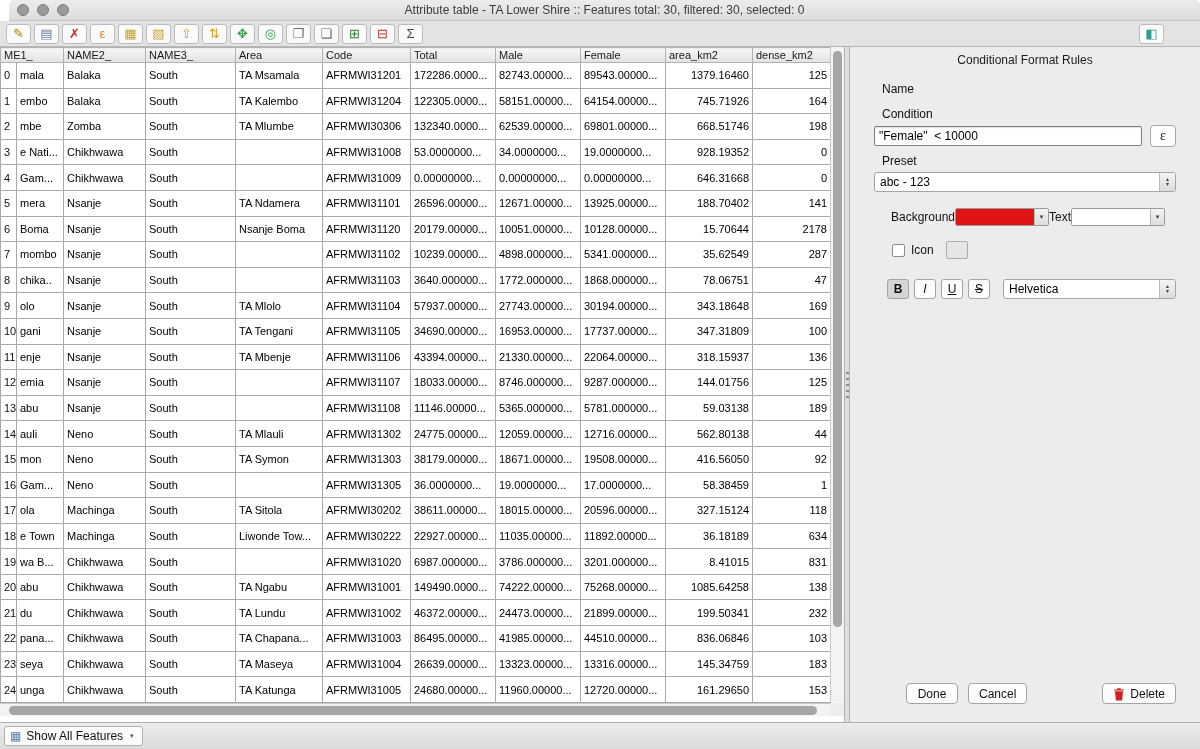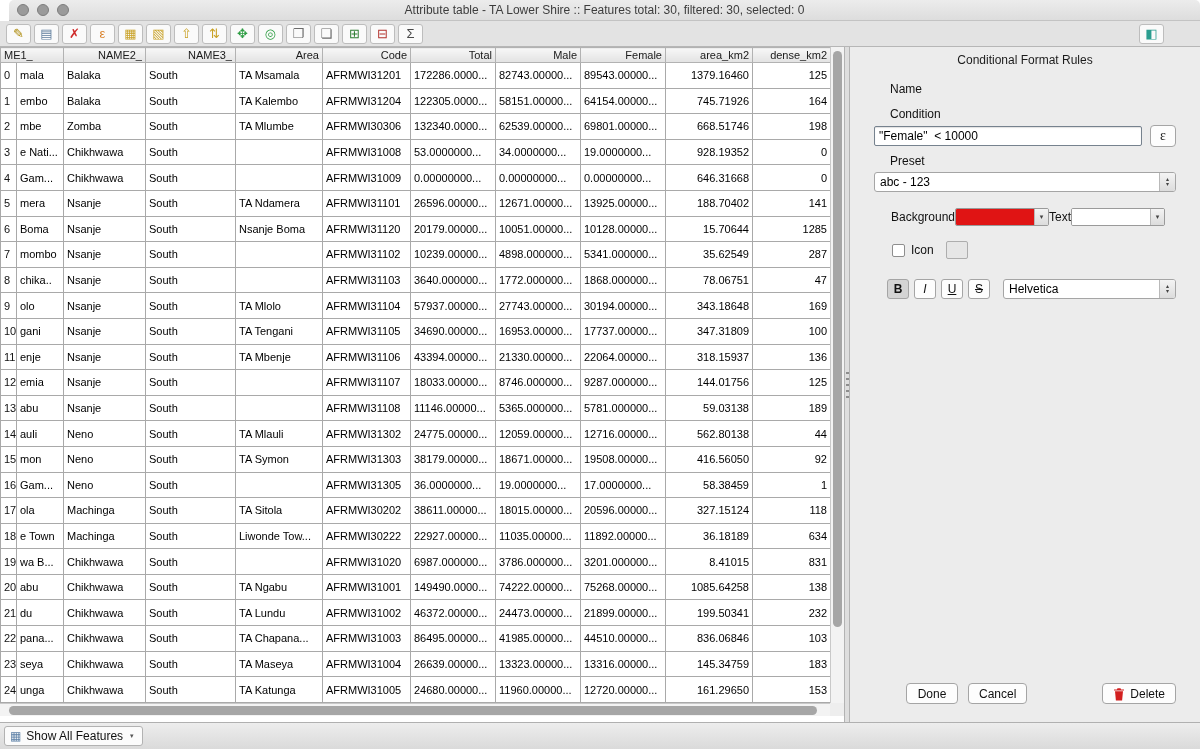--- a/index.html
+++ b/index.html
@@ -31,21 +31,21 @@
     border-radius:3px; display:flex; align-items:center; justify-content:center;
   }
   .ticon { font-size:13px; line-height:1; }
   .tbtn.cf { margin-left:auto; margin-right:30px; }
   
   .table-wrap { position:absolute; left:0; top:47px; width:830px; height:656px; overflow:hidden; background:#fff; }
   table.grid { border-collapse:collapse; table-layout:fixed; width:830px; }
   table.grid th {
     height:15px; background:linear-gradient(#f7f7f7,#e2e2e2);
     border:1px solid #b2b2b2; font-size:11px; font-weight:normal;
-    text-align:right; padding:0 3px; white-space:nowrap; overflow:hidden; color:#1a1a1a;
+    text-align:left; padding:0 3px; white-space:nowrap; overflow:hidden; color:#1a1a1a;
   }
   table.grid td {
     border:1px solid #a9a9a9; font-size:11px; padding:0 3px;
     white-space:nowrap; overflow:hidden; height:25.6px; background:#fff;
   }
   td.rownum { font-size:10px; padding:0 2px; color:#111; }
   td.right { text-align:right; }
   td.hl { background:var(--hl,#e01414); color:#fff; font-weight:bold; }
   
   .vscroll { position:absolute; left:830px; top:47px; width:14px; height:656px; background:#f3f3f3; border-left:1px solid #c9c9c9; }
@@ -55,21 +55,21 @@
   .scroll-corner { position:absolute; left:830px; top:703px; width:14px; height:13px; background:#eee; }
   
   .splitter { position:absolute; left:844px; top:47px; width:6px; height:675px; background:#dedede; border-left:1px solid #b3b3b3; border-right:1px solid #b3b3b3; }
   .grip { position:absolute; left:845.5px; top:372px; width:3px; height:26px; background:repeating-linear-gradient(#8d8d8d 0 2px, transparent 2px 6px); }
   
   .panel {
     position:absolute; left:850px; top:47px; width:350px; height:675px;
     background:#ececec; display:flex; flex-direction:column; padding:4px 24px 10px;
   }
   .panel-title { text-align:center; font-size:12px; color:#1c1c1c; margin:2px 0 8px; }
-  .plabel { font-size:12px; color:#111; margin:7px 16px 4px; }
+  .plabel { font-size:12px; color:#111; margin:7px 8px 4px; }
   .plabel.inline { margin:0; }
   .pinput {
     width:100%; height:20px; border:1px solid #a5a5a5; background:#fff;
     font-size:12px; padding:0 4px; font-family:"Liberation Sans", sans-serif; border-radius:2px;
   }
   .cond-row { display:flex; align-items:center; gap:8px; }
   .pinput.cond { flex:1; border:1px solid #76828e; box-shadow:inset 0 1px 1px rgba(0,0,0,.12); }
   .eps-btn {
     width:26px; height:22px; background:#fdfdfd; border:1px solid #a5a5a5; border-radius:4px;
     font-size:14px; font-family:"Liberation Serif", serif; color:#222; display:flex; align-items:center; justify-content:center;
@@ -311,21 +311,21 @@
             <td class="rownum">6</td>
             <td>Boma</td>
             <td>Nsanje</td>
             <td>South</td>
             <td>Nsanje Boma</td>
             <td>AFRMWI31120</td>
             <td>20179.00000...</td>
             <td>10051.00000...</td>
             <td>10128.00000...</td>
             <td class="right">15.70644</td>
-            <td class="right">1285</td>
+            <td class="right">2178</td>
           </tr>
           <tr>
             <td class="rownum">7</td>
             <td>mombo</td>
             <td>Nsanje</td>
             <td>South</td>
             <td class="hl">TA Chimombo</td>
             <td>AFRMWI31102</td>
             <td>10239.00000...</td>
             <td>4898.000000...</td>

